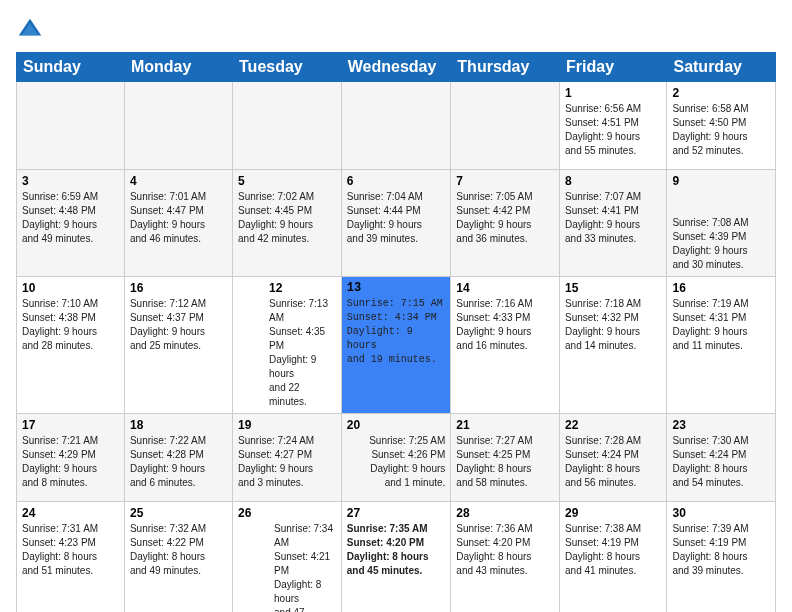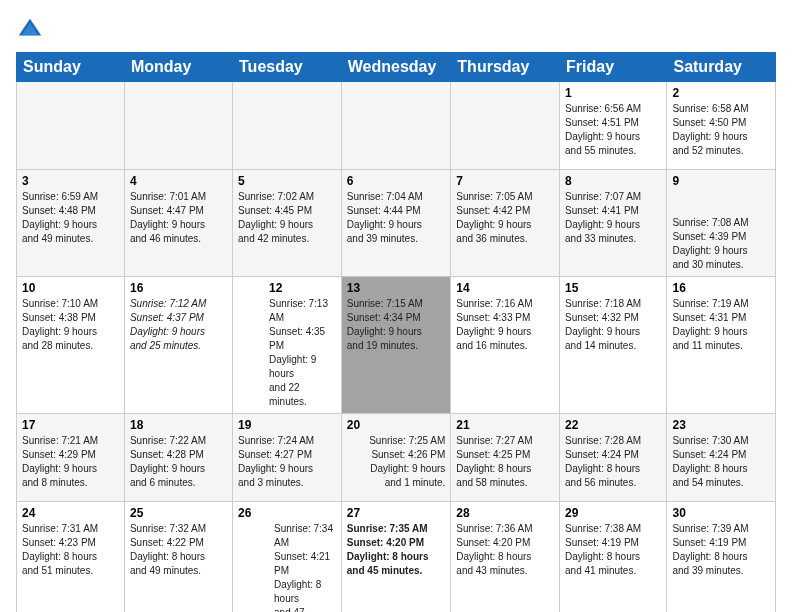--- a/index.html
+++ b/index.html
@@ -194,33 +194,33 @@
       <tr class="week-row">
         <td style="background: rgb(255, 255, 255);">
           <div class="day-number">10</div>
           <div class="day-info" style="white-space: pre-line;">Sunrise: 7:10 AM
 Sunset: 4:38 PM
 Daylight: 9 hours
 and 28 minutes.</div>
         </td>
         <td style="background: rgb(255, 255, 255);">
           <div class="day-number">16</div>
-          <div class="day-info" style="white-space: pre-line; font-style: italic;">Sunrise: 7:12 AM
+          <div class="day-info" style="white-space: pre-line;">Sunrise: 7:12 AM
 Sunset: 4:37 PM
 Daylight: 9 hours
 and 25 minutes.</div>
         </td>
         <td style="background: rgb(255, 255, 255); padding-left: 36px;">
           <div class="day-number">12</div>
           <div class="day-info" style="white-space: pre-line;">Sunrise: 7:13 AM
 Sunset: 4:35 PM
 Daylight: 9 hours
 and 22 minutes.</div>
         </td>
-        <td style="background: #a3a3a3;">
+        <td style="background: #3b82f6; font-family: Liberation Mono, monospace;">
           <div class="day-number">13</div>
           <div class="day-info" style="white-space: pre-line;">Sunrise: 7:15 AM
 Sunset: 4:34 PM
 Daylight: 9 hours
 and 19 minutes.</div>
         </td>
         <td style="background: rgb(255, 255, 255);">
           <div class="day-number">14</div>
           <div class="day-info" style="white-space: pre-line;">Sunrise: 7:16 AM
 Sunset: 4:33 PM

